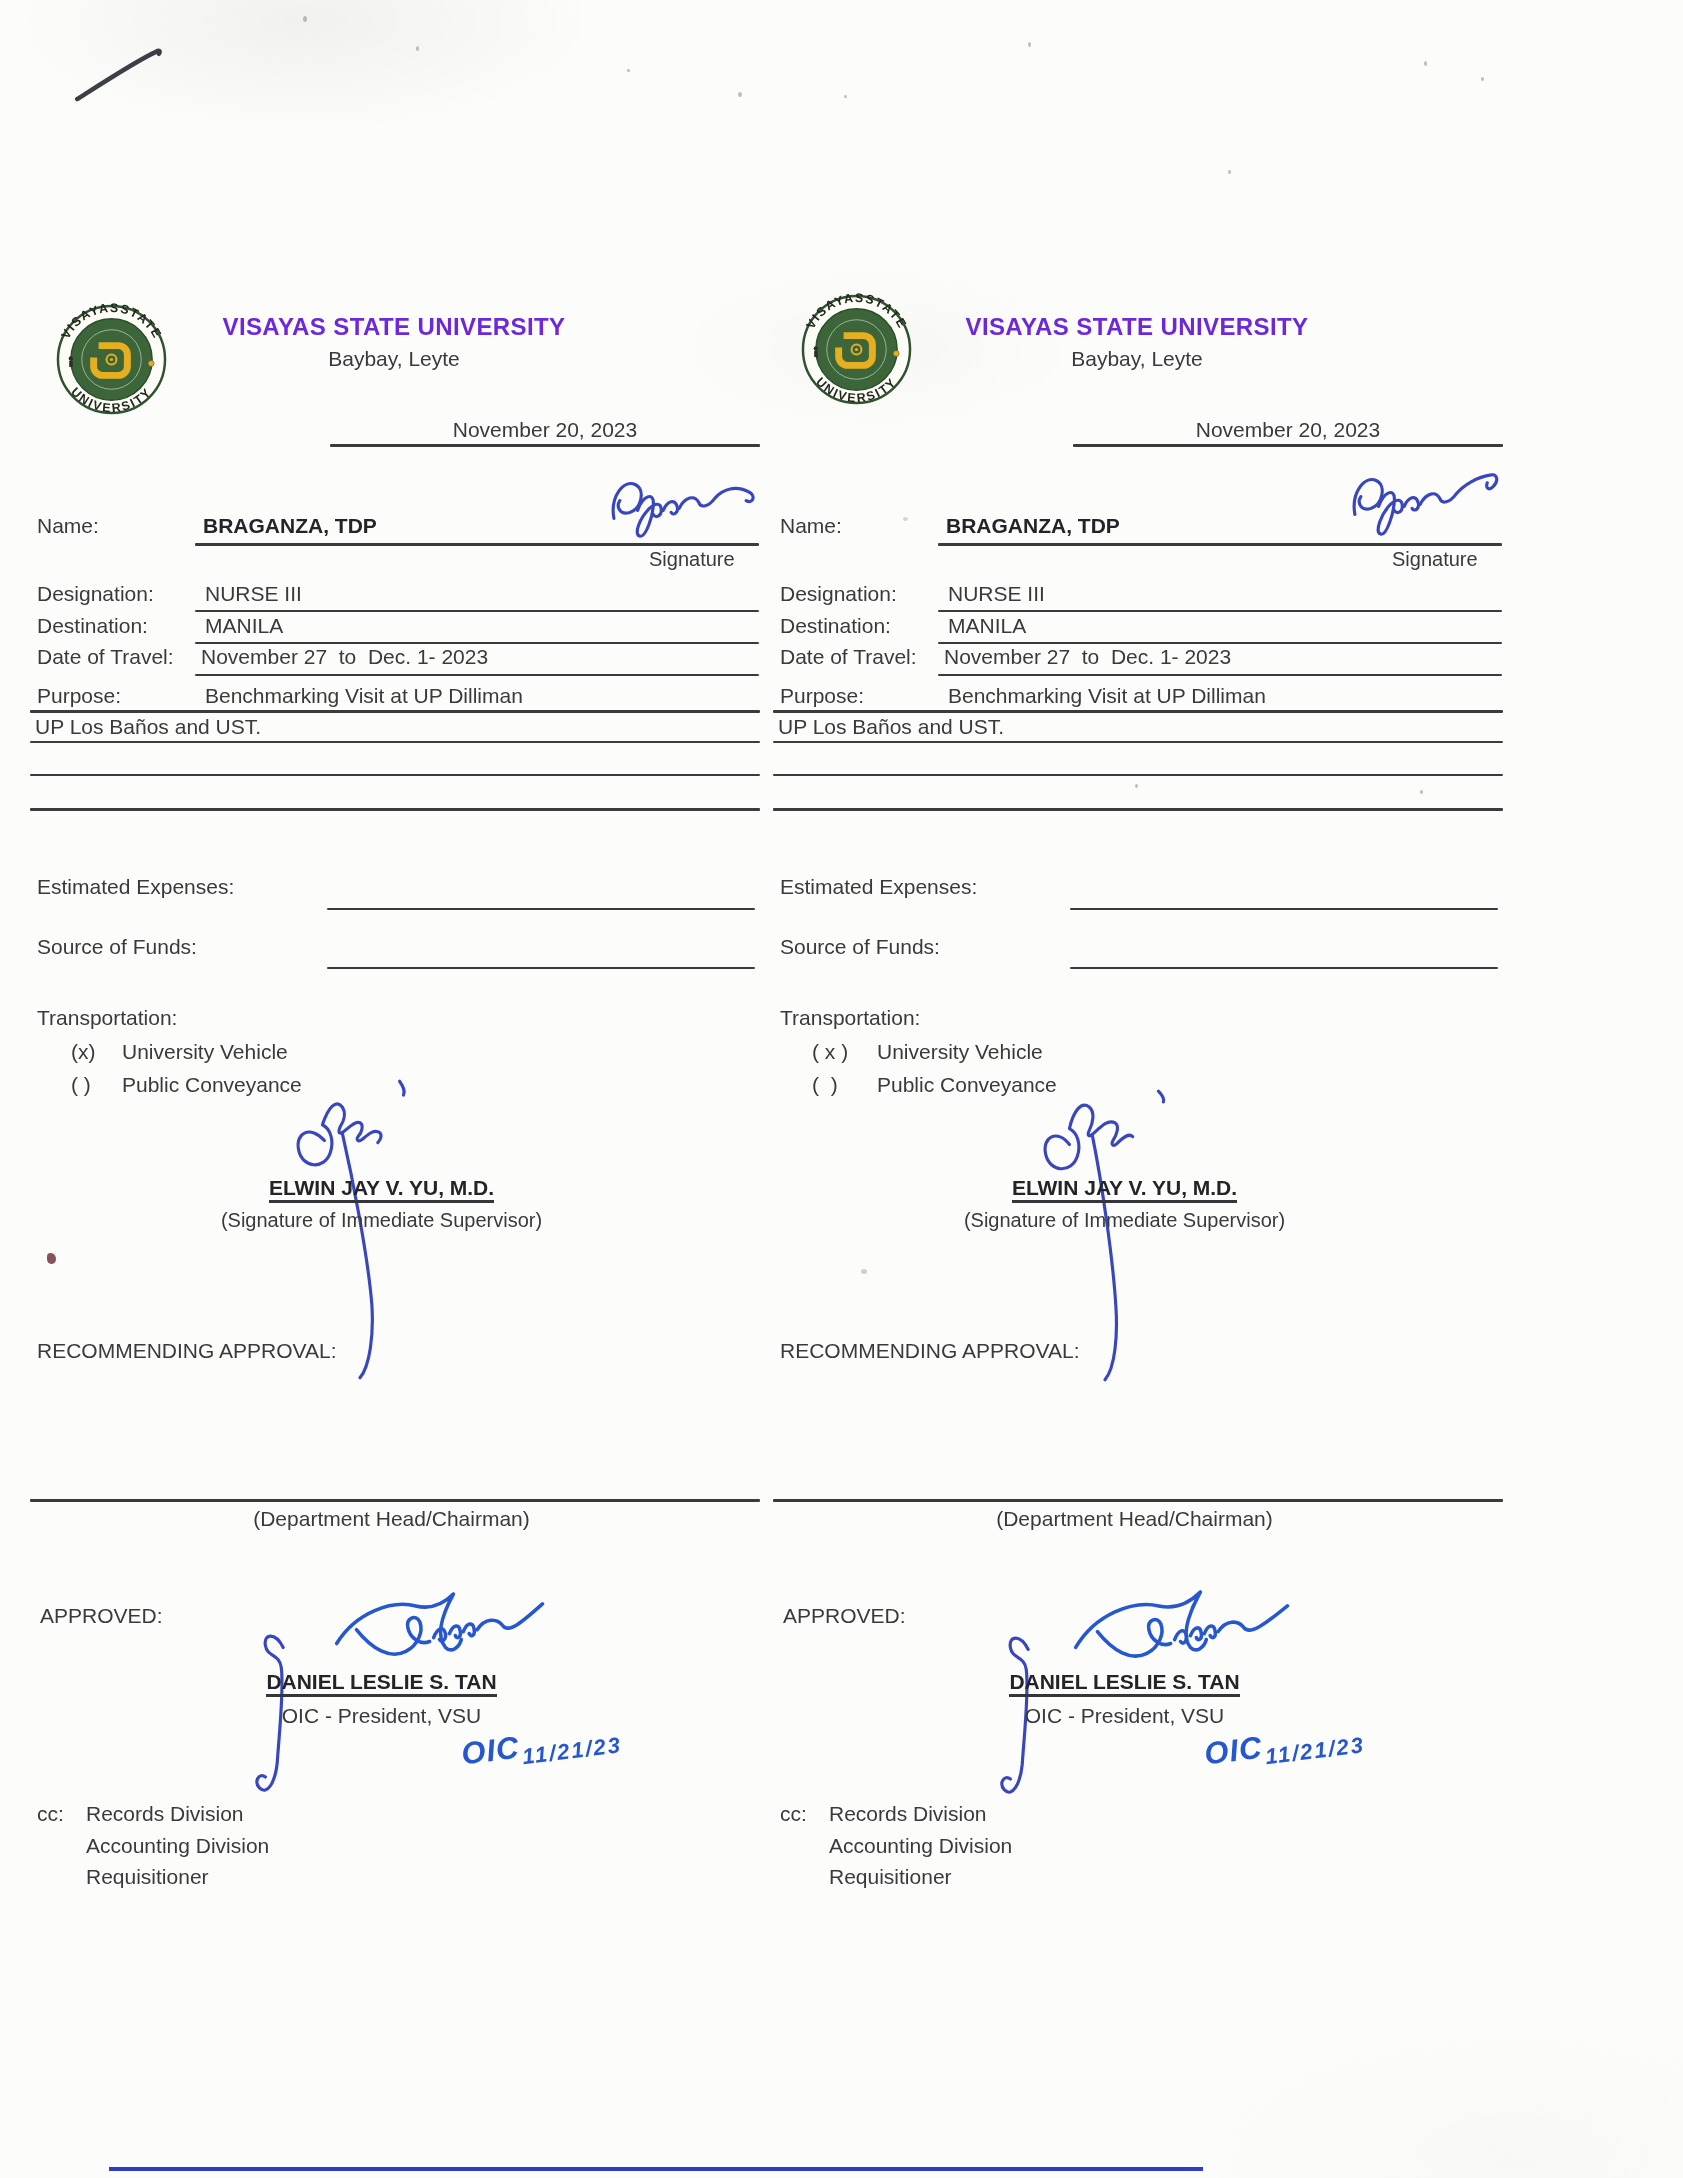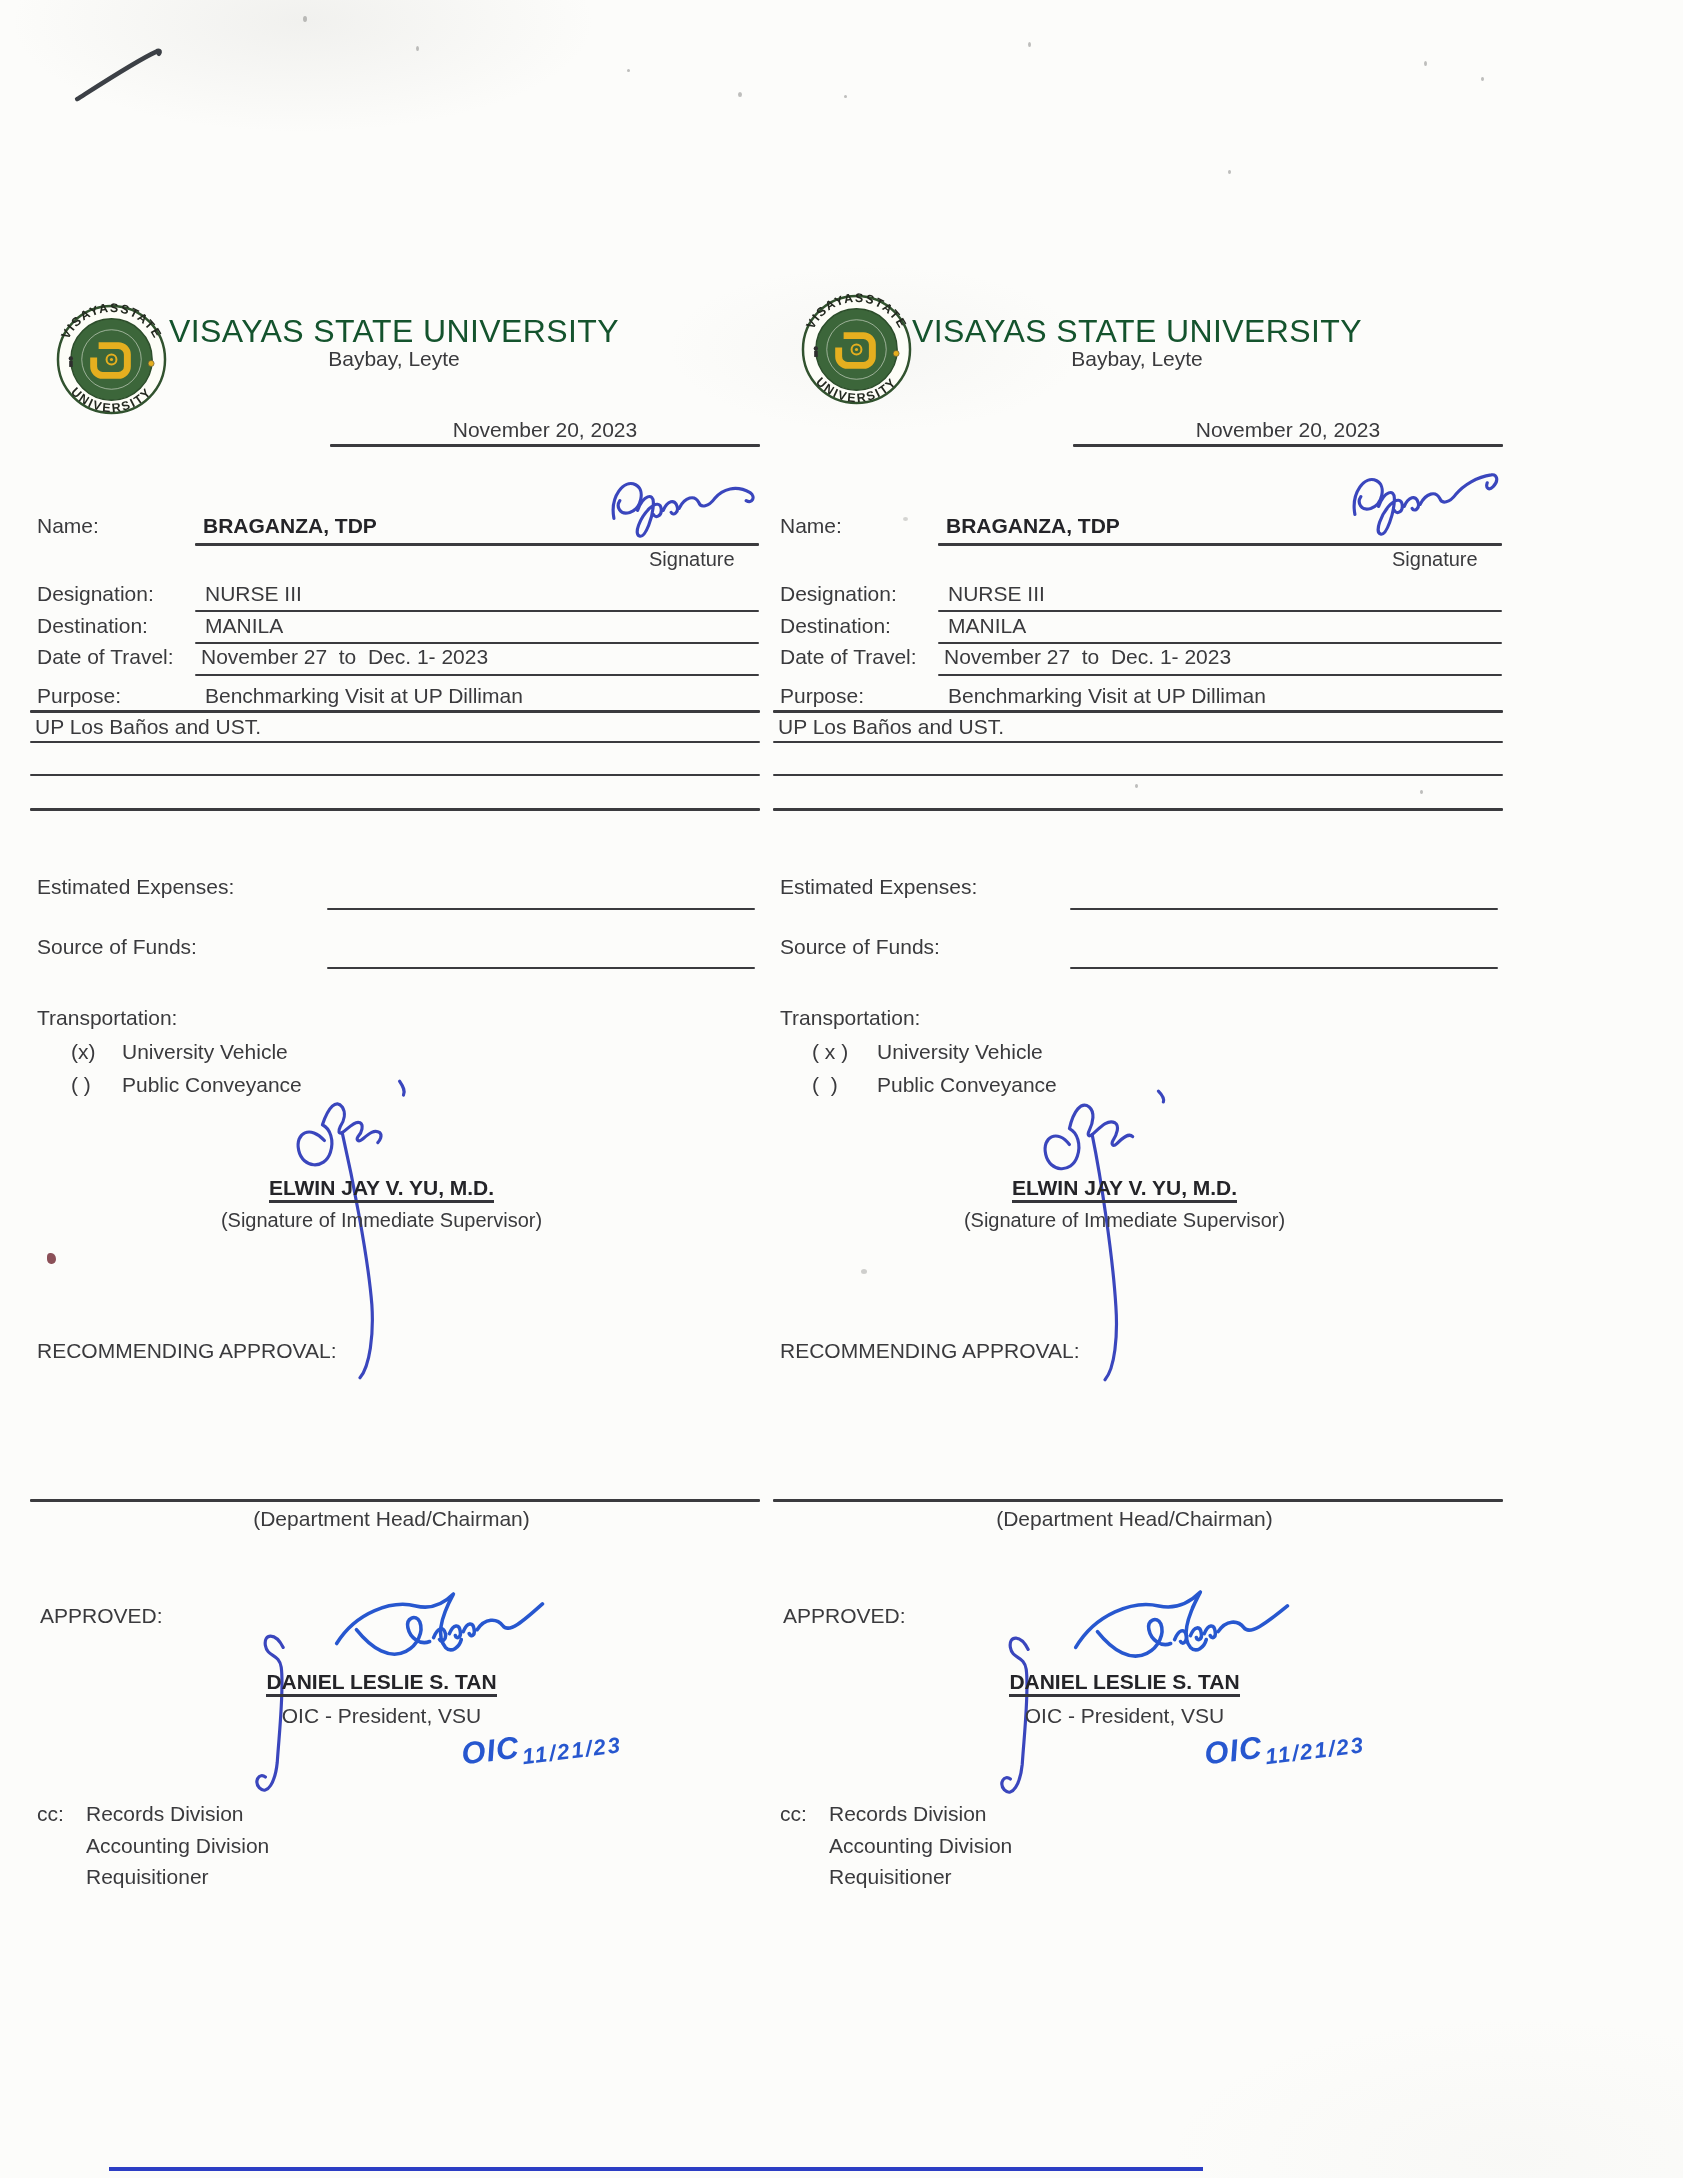--- a/index.html
+++ b/index.html
@@ -7,21 +7,21 @@
         font-family:"Liberation Sans", sans-serif;}
   .shade{position:absolute;inset:0;
     background:
       radial-gradient(416px 158px at 18% 1%, rgba(190,190,185,.18), transparent 70%),
       radial-gradient(297px 119px at 52% 16%, rgba(200,200,195,.10), transparent 70%),
       radial-gradient(495px 198px at 90% 99%, rgba(205,205,200,.08), transparent 70%);}
   .fc{position:absolute;top:0;width:738px;height:1970px;}
   .t{position:absolute;font-size:21px;color:#3a3a3d;white-space:pre;line-height:1.15;}
   .b{font-weight:bold;color:#242428;}
   .ctr{text-align:center;}
-  .title{font-size:32px;font-weight:normal;letter-spacing:0.4px;color:#14532d;}
+  .title{font-size:24px;font-weight:bold;letter-spacing:0.4px;color:#6d28d9;}
   .ln{position:absolute;height:3px;background:#3b3b3e;border-radius:1px;}
   .ln.thin{height:2px;}
   .ulname{border-bottom:3px solid #35353a;padding-bottom:1px;}
   .sig-label{font-size:20px;}
   .hw{position:absolute;color:var(--ink-blue-bright);font-style:italic;
       transform:rotate(-7deg);white-space:nowrap;}
   .hw .big{font-size:31px;font-weight:bold;letter-spacing:1px;}
   .hw .small{font-size:22px;font-weight:bold;position:relative;top:7px;left:2px;letter-spacing:2px;}
   svg.ink{position:absolute;overflow:visible;}
   svg.ink path{fill:none;stroke:var(--ink-blue);stroke-width:3.2;

